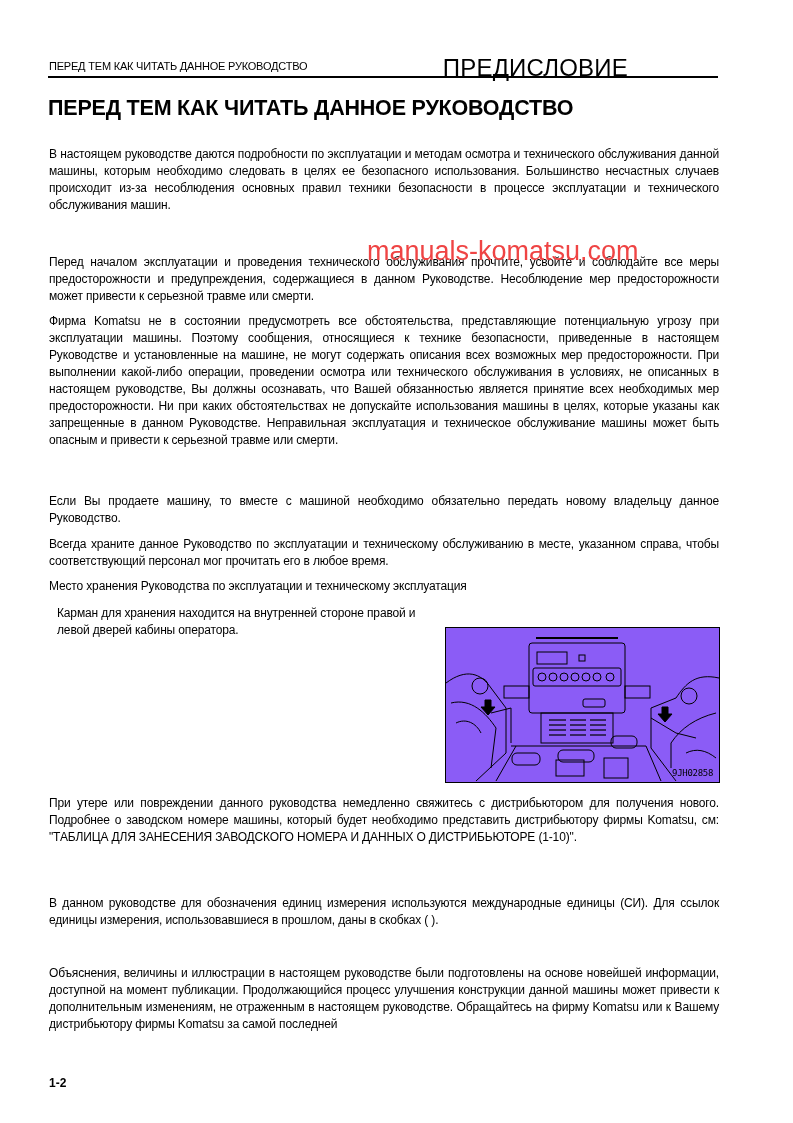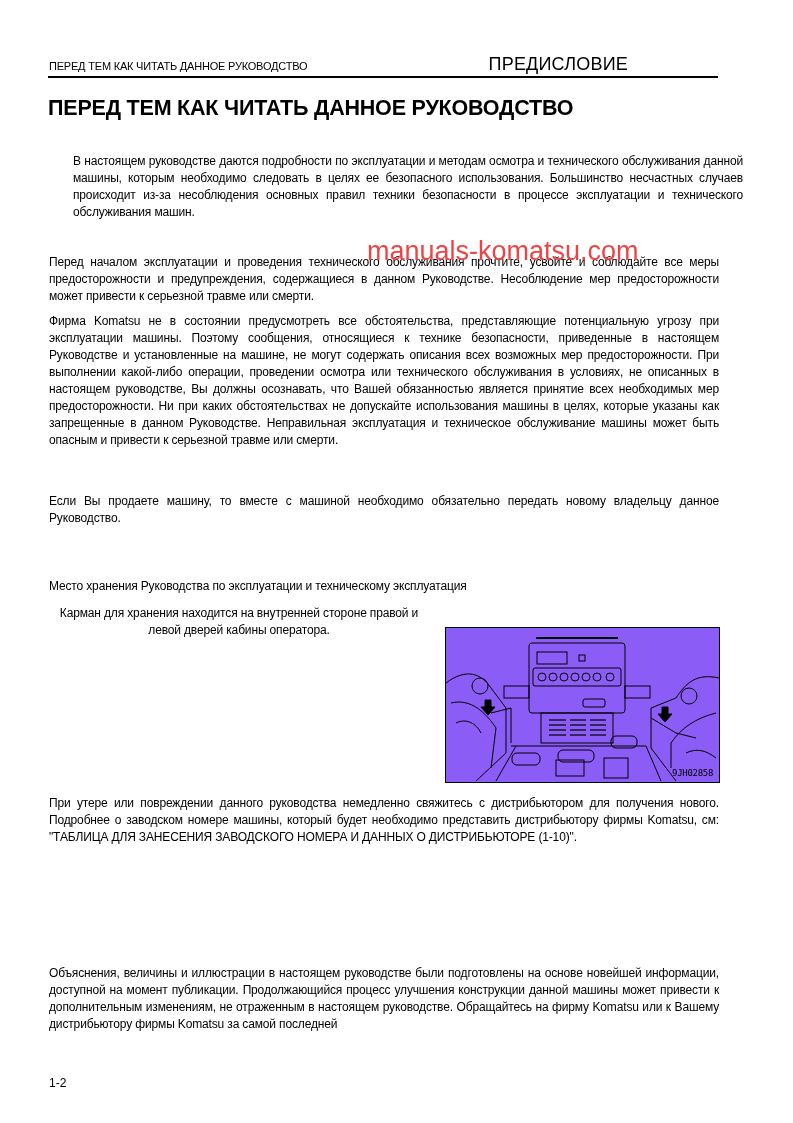--- a/index.html
+++ b/index.html
@@ -7,68 +7,69 @@
       width: 793px; height: 1123px; position: relative; overflow: hidden;
       font-family: "Liberation Sans", sans-serif; color: #000;
     }
     .page { position: absolute; left: 0; top: 0; width: 703px; height: 1123px; }
     .header-left {
       position: absolute; left: 49px; top: 60px;
       font-size: 11px; letter-spacing: -0.2px;
     }
     .header-right {
       position: absolute; right: 75px; top: 54px;
-      font-size: 18px; font-weight: normal; letter-spacing: 0.2px;
+      font-size: 24px; font-weight: normal; letter-spacing: 0.2px;
     }
     .header-rule {
       position: absolute; left: 48px; top: 76px; width: 670px; height: 2px; background: #000;
     }
     .page-title {
       position: absolute; left: 48px; top: 96px;
       font-size: 21.5px; font-weight: bold; letter-spacing: -0.2px; margin: 0;
     }
     .para {
       position: absolute; left: 49px; width: 670px;
       font-size: 12px; line-height: 17px; text-align: justify; margin: 0;
       letter-spacing: -0.15px;
     }
-    .para.narrow { width: 380px; text-align: center; }
+    .para.narrow { width: 380px; text-align: left; margin-left: 8px; }
     .watermark {
       position: absolute; left: 367px; top: 236px;
       font-size: 27px; color: #ef4444; letter-spacing: 0px;
       background: transparent; white-space: nowrap;
     }
     .figure {
       position: absolute; left: 445px; top: 627px; width: 273px; height: 154px;
       border: 1px solid #000; background: #8b5cf6;
     }
     .figure svg { position: absolute; left: 0; top: 0; }
     .fig-code {
       position: absolute; right: 6px; bottom: 4px; font-size: 9px;
       font-family: "DejaVu Sans Mono", monospace; letter-spacing: -0.3px;
     }
     .page-number {
-      position: absolute; left: 49px; top: 1076px; font-size: 12px; font-weight: normal;
+      position: absolute; left: 49px; top: 1076px; font-size: 12px; font-weight: bold;
     }
   </style>
 </head>
 <body>
 
 <div class="page">
 
   <div class="header-left">ПЕРЕД ТЕМ КАК ЧИТАТЬ ДАННОЕ РУКОВОДСТВО</div>
   <div class="header-right">ПРЕДИСЛОВИЕ</div>
   <div class="header-rule"></div>
 
   <h1 class="page-title">ПЕРЕД ТЕМ КАК ЧИТАТЬ ДАННОЕ РУКОВОДСТВО</h1>
 
-  <p class="para" style="top:153px;margin-left:24px;">В настоящем руководстве даются подробности по эксплуатации и методам осмотра и технического обслуживания данной машины, которым необходимо следовать в целях ее безопасного использования. Большинство несчастных случаев происходит из-за несоблюдения основных правил техники безопасности в процессе эксплуатации и технического обслуживания машин.</p>
+  <p class="para" style="top:146px;">В настоящем руководстве даются подробности по эксплуатации и методам осмотра и технического обслуживания данной машины, которым необходимо следовать в целях ее безопасного использования. Большинство несчастных случаев происходит из-за несоблюдения основных правил техники безопасности в процессе эксплуатации и технического обслуживания машин.</p>
   <p class="para" style="top:254px;">Перед началом эксплуатации и проведения технического обслуживания прочтите, усвойте и соблюдайте все меры предосторожности и предупреждения, содержащиеся в данном Руководстве. Несоблюдение мер предосторожности может привести к серьезной травме или смерти.</p>
   <p class="para" style="top:313px;">Фирма Komatsu не в состоянии предусмотреть все обстоятельства, представляющие потенциальную угрозу при эксплуатации машины. Поэтому сообщения, относящиеся к технике безопасности, приведенные в настоящем Руководстве и установленные на машине, не могут содержать описания всех возможных мер предосторожности. При выполнении какой-либо операции, проведении осмотра или технического обслуживания в условиях, не описанных в настоящем руководстве, Вы должны осознавать, что Вашей обязанностью является принятие всех необходимых мер предосторожности. Ни при каких обстоятельствах не допускайте использования машины в целях, которые указаны как запрещенные в данном Руководстве. Неправильная эксплуатация и техническое обслуживание машины может быть опасным и привести к серьезной травме или смерти.</p>
   <p class="para" style="top:493px;">Если Вы продаете машину, то вместе с машиной необходимо обязательно передать новому владельцу данное Руководство.</p>
+  <p class="para" style="top:536px;">Всегда храните данное Руководство по эксплуатации и техническому обслуживанию в месте, указанном справа, чтобы соответствующий персонал мог прочитать его в любое время.</p>
   <p class="para" style="top:578px;">Место хранения Руководства по эксплуатации и техническому эксплуатация</p>
   <p class="para narrow" style="top:605px;">Карман для хранения находится на внутренней стороне правой и левой дверей кабины оператора.</p>
 
   <div class="figure">
     <svg width="273" height="154" viewBox="0 0 273 154" fill="none" stroke="#000" stroke-width="1">
 
       <rect x="83" y="15" width="96" height="70" rx="3"></rect>
       <rect x="91" y="24" width="30" height="12"></rect>
       <rect x="133" y="27" width="6" height="6"></rect>
       <rect x="87" y="40" width="88" height="18" rx="2"></rect>
@@ -125,18 +126,19 @@
       <path d="M205 90 L230 105 L250 110"></path>
       <path d="M240 125 C250 120, 260 122, 270 130"></path>
 
       <path d="M39 72 L45 72 L45 79 L49 79 L42 87 L35 79 L39 79 Z" fill="#000"></path>
       <path d="M216 79 L222 79 L222 86 L226 86 L219 94 L212 86 L216 86 Z" fill="#000"></path>
     </svg>
     <div class="fig-code">9JH02858</div>
   </div>
 
   <p class="para" style="top:795px;">При утере или повреждении данного руководства немедленно свяжитесь с дистрибьютором для получения нового. Подробнее о заводском номере машины, который будет необходимо представить дистрибьютору фирмы Komatsu, см: "ТАБЛИЦА ДЛЯ ЗАНЕСЕНИЯ ЗАВОДСКОГО НОМЕРА И ДАННЫХ О ДИСТРИБЬЮТОРЕ (1-10)".</p>
+  <p class="para" style="top:895px;">В данном руководстве для обозначения единиц измерения используются международные единицы (СИ). Для ссылок единицы измерения, использовавшиеся в прошлом, даны в скобках ( ).</p>
   <p class="para" style="top:965px;">Объяснения, величины и иллюстрации в настоящем руководстве были подготовлены на основе новейшей информации, доступной на момент публикации. Продолжающийся процесс улучшения конструкции данной машины может привести к дополнительным изменениям, не отраженным в настоящем руководстве. Обращайтесь на фирму Komatsu или к Вашему дистрибьютору фирмы Komatsu за самой последней</p>
 
   <div class="watermark">manuals-komatsu.com</div>
 
   <div class="page-number">1-2</div>
 </div>
 
 </body></html>

